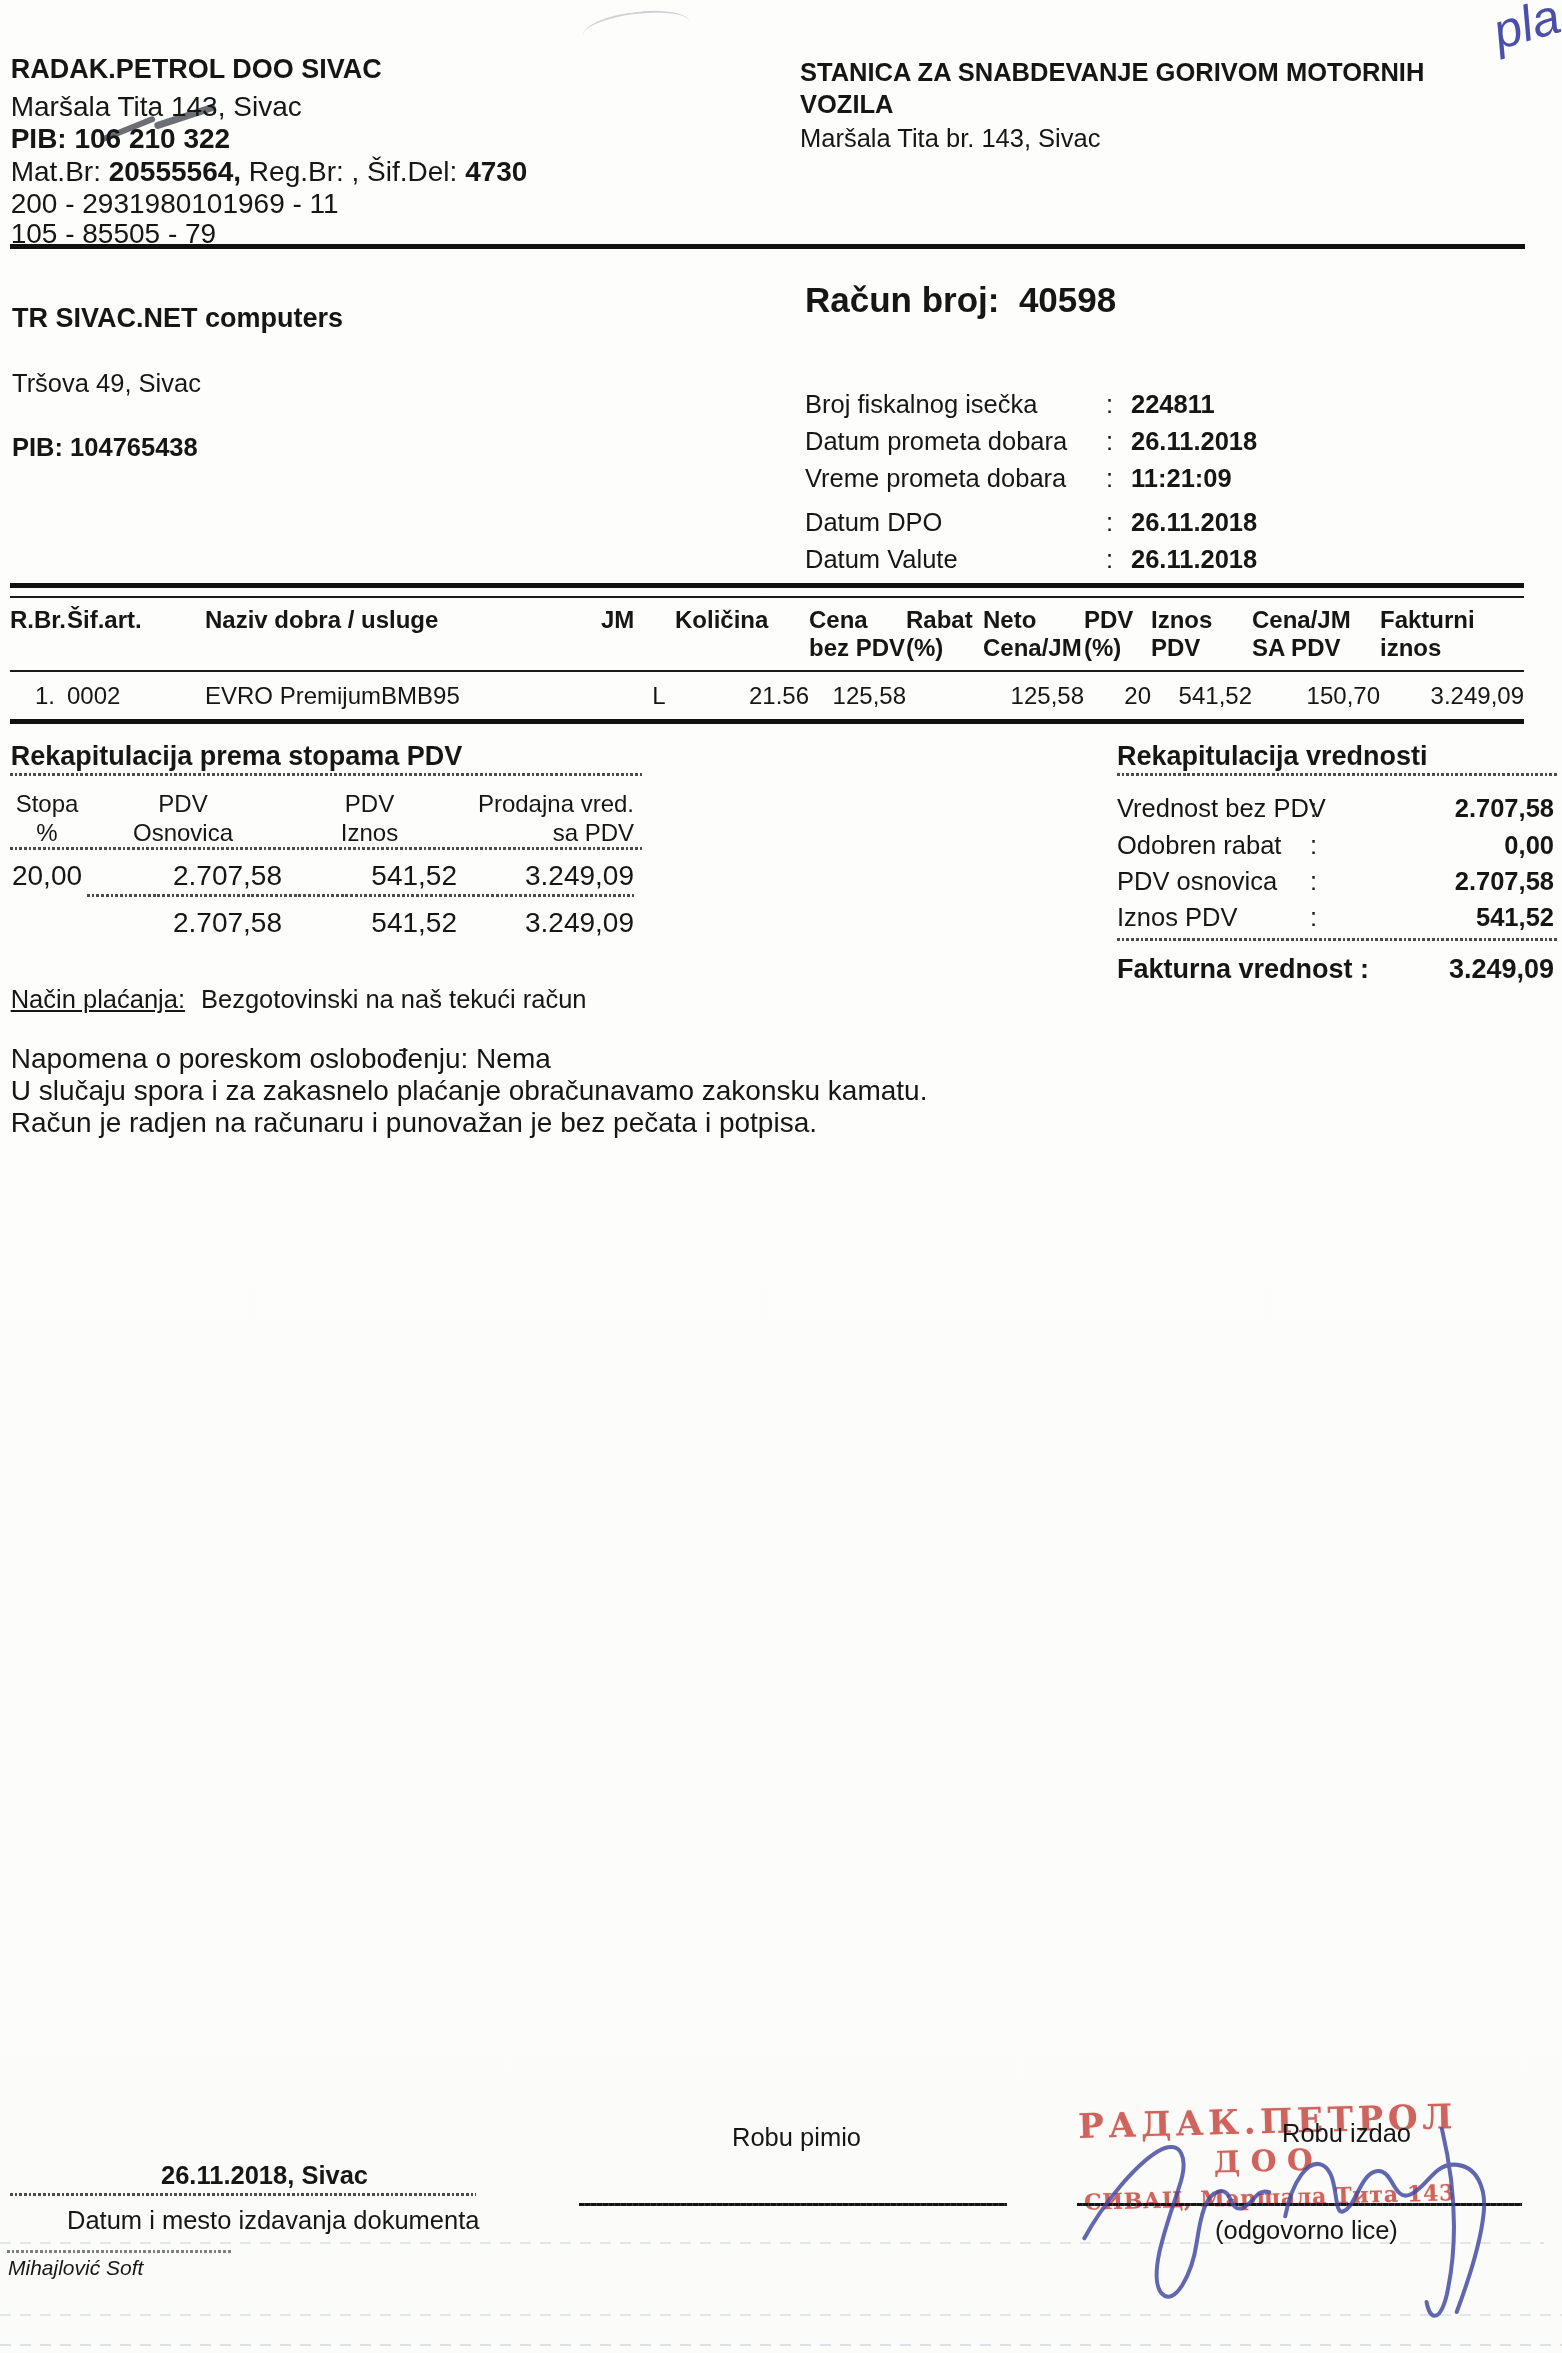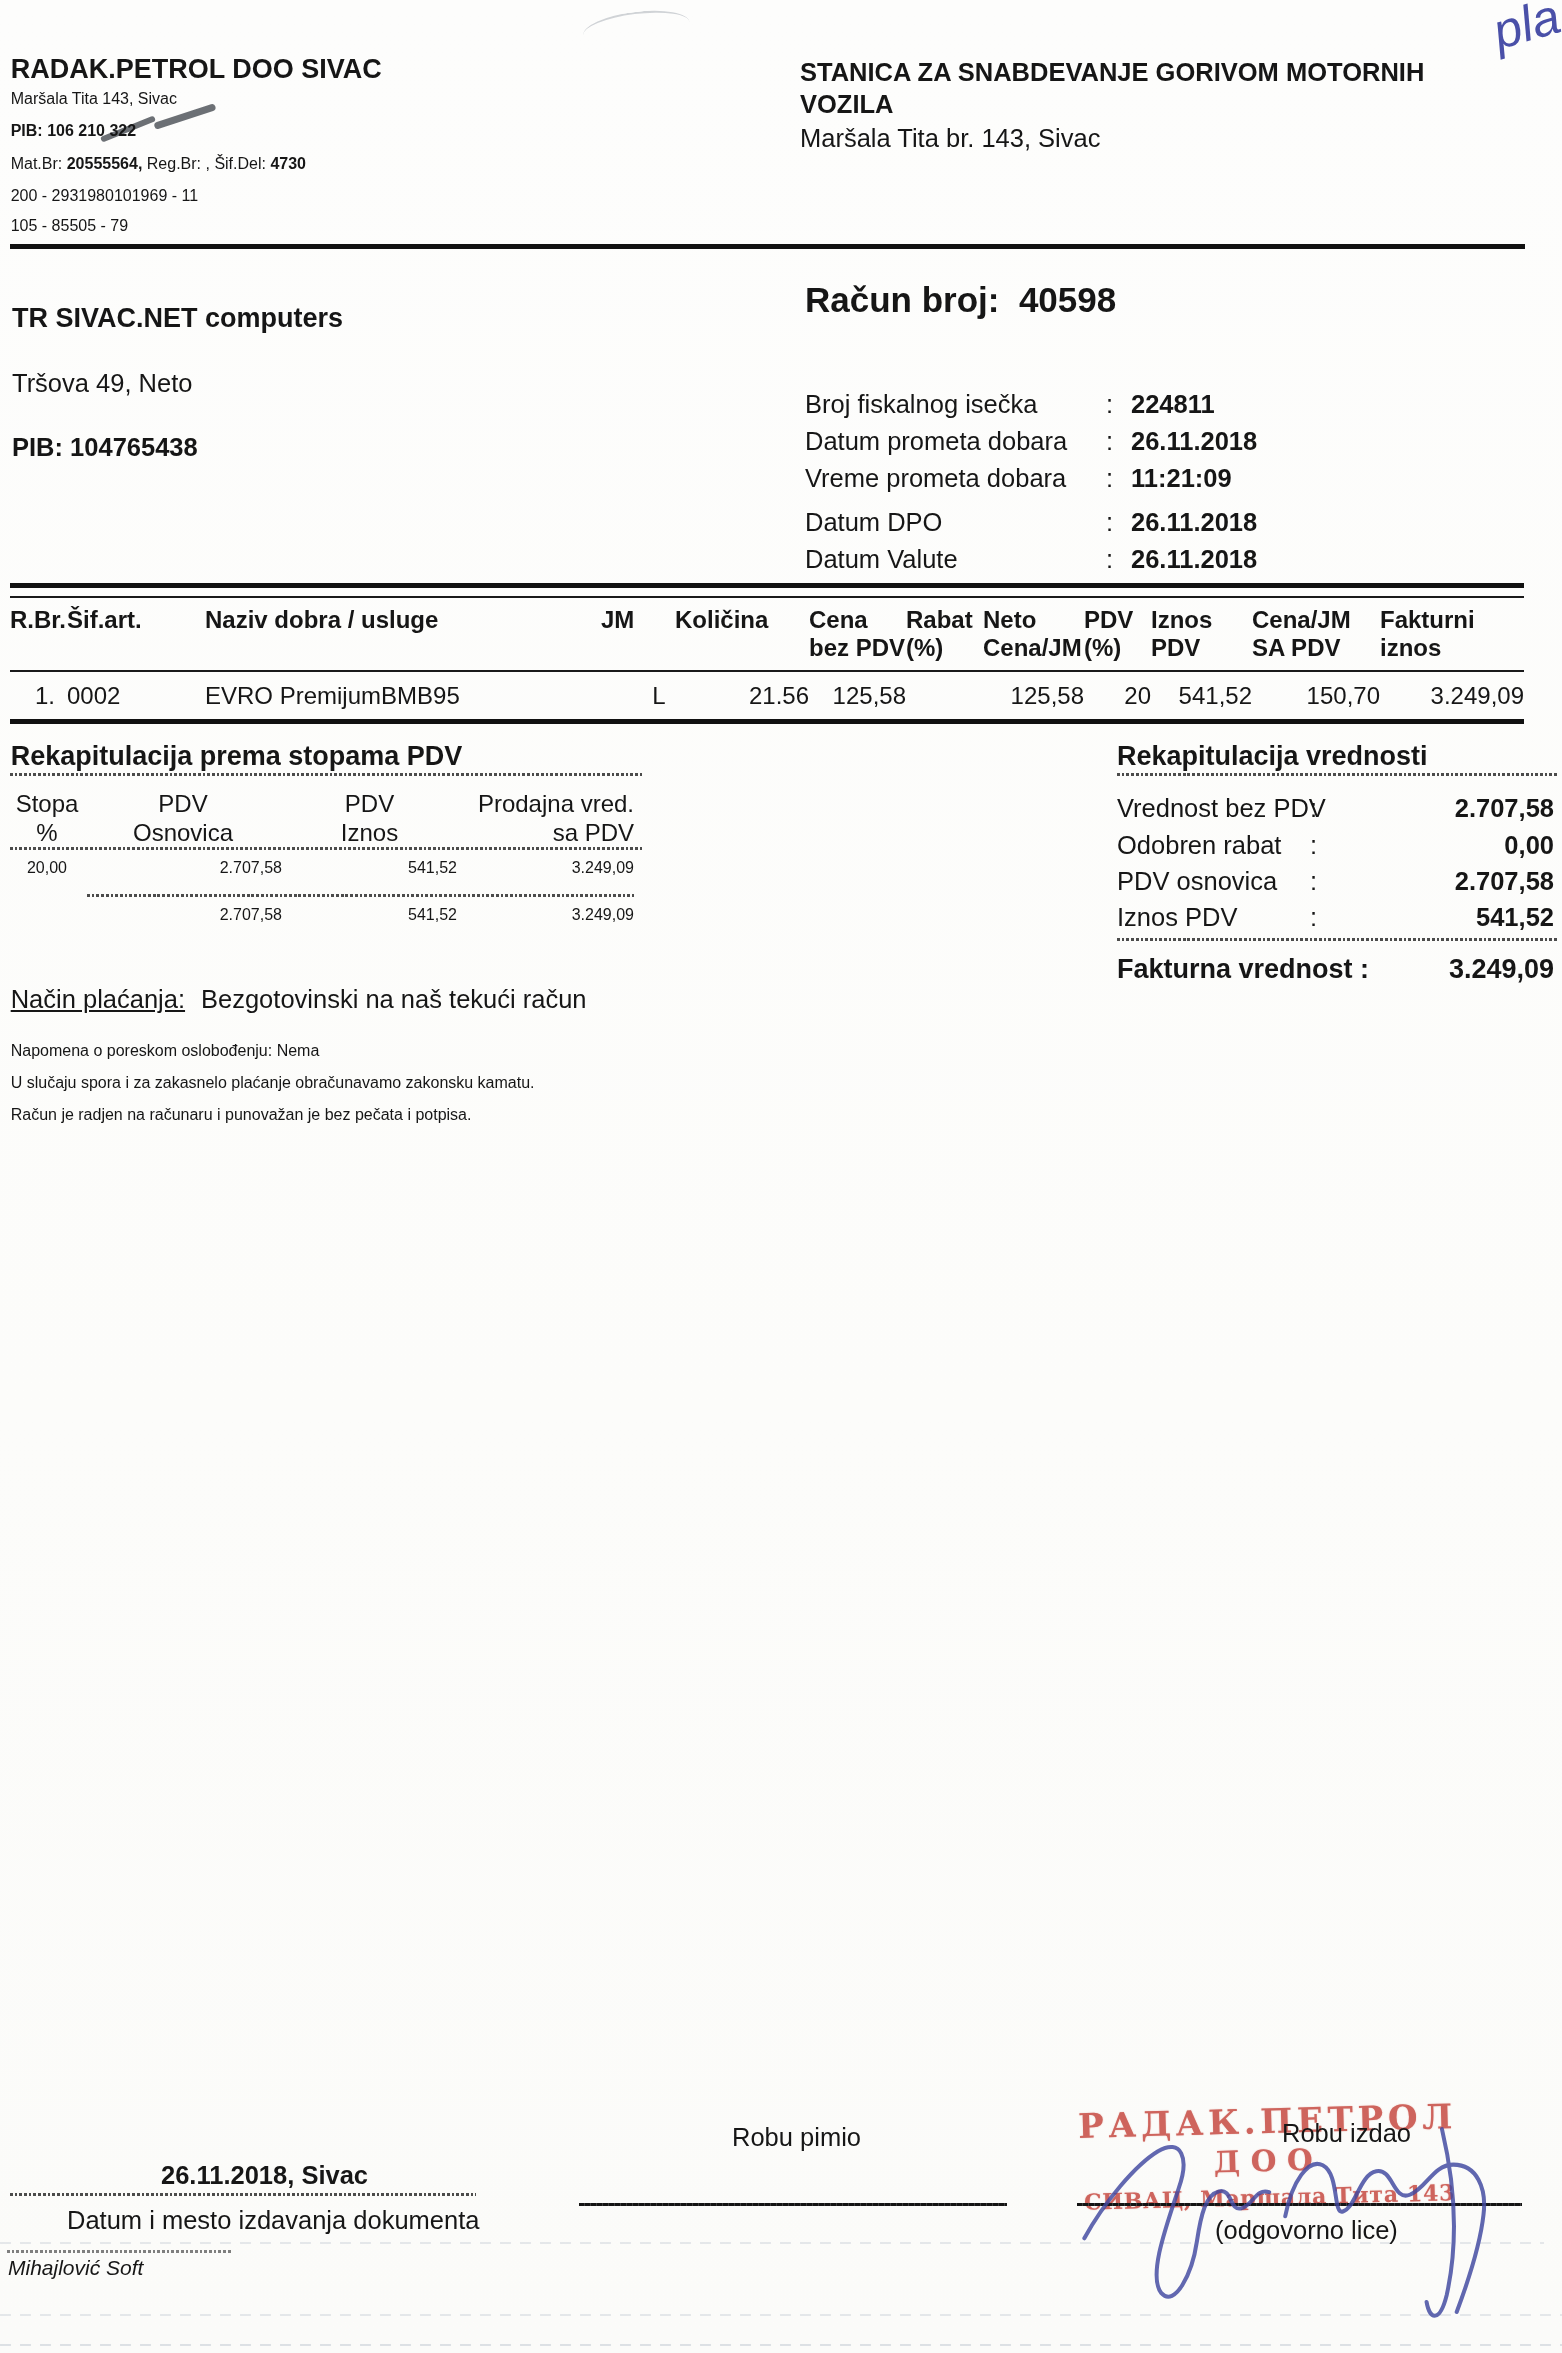--- a/index.html
+++ b/index.html
@@ -6,21 +6,21 @@
   .page{
     position:relative;
     width:1562px;height:2354px;
     background:linear-gradient(180deg,#fdfdfc 0%,#fcfcfa 60%,#fbfbf9 100%);
     font-family:"Liberation Sans","DejaVu Sans",sans-serif;
     color:#161616;
     overflow:hidden;
   }
   .abs{position:absolute;white-space:nowrap;}
   .b{font-weight:bold;}
-  .t36{font-size:16px;line-height:1.18;}
+  .t36{font-size:28px;line-height:1.18;}
   .t38{font-size:25.5px;line-height:1.2;}
   .t40{font-size:27px;line-height:1.2;}
   .t52{font-size:35px;line-height:1.1;}
   .rule{position:absolute;background:#111;}
   .hatch{position:absolute;height:3.4px;
     background-image:repeating-linear-gradient(90deg,#2c2c2c 0 2.7px,rgba(0,0,0,0) 2.7px 4.7px);
     opacity:.85;}
   .sigline{position:absolute;height:3.4px;
     background-image:repeating-linear-gradient(90deg,#141414 0 4.7px,#3d3d3d 4.7px 6px);}
   .faint{position:absolute;height:2px;opacity:.5;
@@ -73,21 +73,21 @@
   </div>
   <div class="abs t36" style="left:10.7px;top:187px;">200 - 2931980101969 - 11</div>
   <div class="abs t36" style="left:10.7px;top:217px;">105 - 85505 - 79</div>
 
   <div class="abs b" style="left:800px;top:56px;font-size:25.5px;white-space:normal;width:705px;line-height:32px;">STANICA ZA SNABDEVANJE GORIVOM MOTORNIH VOZILA</div>
   <div class="abs t38" style="left:800px;top:123px;">Maršala Tita  br. 143, Sivac</div>
 
   <div class="rule" style="left:10px;top:244px;width:1515px;height:4.7px;"></div>
 
   <div class="abs b" style="left:12px;top:303px;font-size:27px;">TR SIVAC.NET computers</div>
-  <div class="abs t38" style="left:12px;top:368px;">Tršova 49, Neto</div>
+  <div class="abs t38" style="left:12px;top:368px;">Tršova 49, Sivac</div>
   <div class="abs t38 b" style="left:12px;top:432px;">PIB: 104765438</div>
 
   <div class="abs t52 b" style="left:805px;top:281px;">
     <span>Račun broj:</span>&nbsp;
     <span>40598</span>
   </div>
 
   <div class="abs t38" style="left:805px;top:389px;">Broj fiskalnog isečka</div>
   <div class="abs t38" style="left:1106px;top:389px;">:</div>
   <div class="abs t38 b" style="left:1131px;top:389px;">224811</div>

